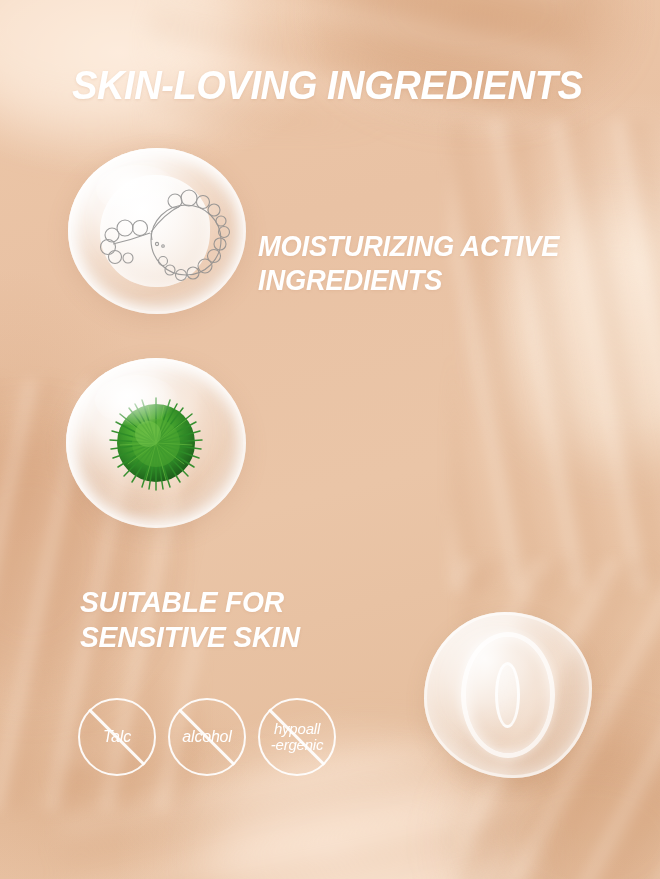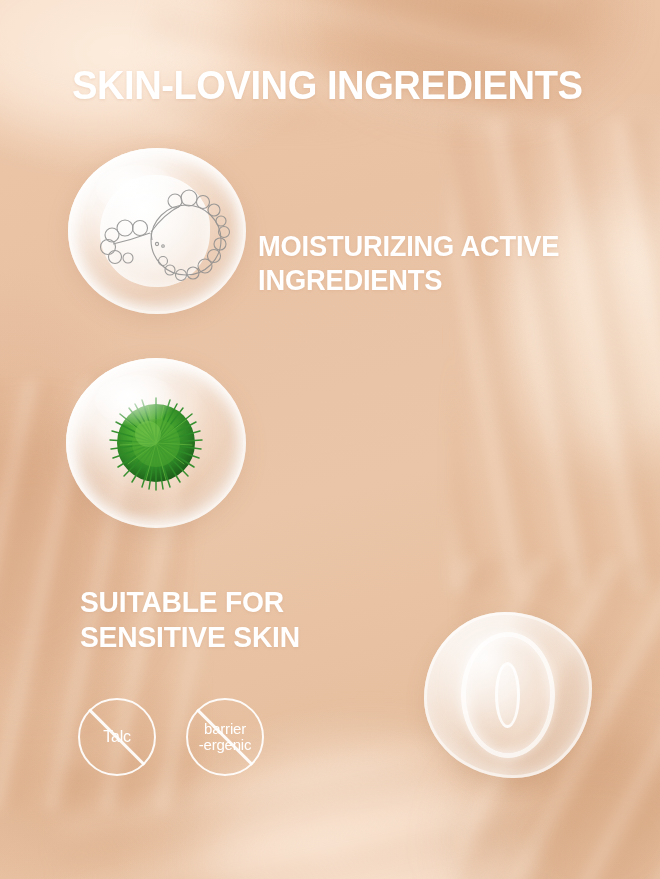--- a/index.html
+++ b/index.html
@@ -17,20 +17,21 @@
     background:
       radial-gradient(ellipse 300px 180px at 18% 6%,  rgba(255,238,224,0.75), rgba(255,238,224,0) 70%),
       radial-gradient(ellipse 260px 150px at 72% 3%,  rgba(214,160,120,0.40), rgba(214,160,120,0) 70%),
       radial-gradient(ellipse 220px 240px at 97% 30%, rgba(255,240,226,0.55), rgba(255,240,226,0) 72%),
       radial-gradient(ellipse 200px 260px at 2% 52%,  rgba(212,158,118,0.35), rgba(212,158,118,0) 72%),
       radial-gradient(ellipse 300px 200px at 50% 97%, rgba(255,237,221,0.50), rgba(255,237,221,0) 72%),
       radial-gradient(ellipse 240px 160px at 12% 88%, rgba(206,152,112,0.32), rgba(206,152,112,0) 72%),
       radial-gradient(ellipse 260px 180px at 92% 86%, rgba(205,150,110,0.30), rgba(205,150,110,0) 72%),
       linear-gradient(165deg, #edc7a8 0%, #e9c2a4 28%, #eac5a7 55%, #e6bf9f 78%, #e9c3a4 100%);
     overflow:hidden;
+    font-style:italic;
   }
 
   
   .ripples {
     position:absolute; inset:0;
     pointer-events:none;
   }
   .ripple-band {
     position:absolute;
     filter:blur(7px);
@@ -217,21 +218,21 @@
     position:absolute; inset:0;
     border-radius:48% 52% 46% 54% / 52% 46% 54% 48%;
     border:3px solid rgba(255,255,255,0.5);
   }
 
   
   .badges {
     position:absolute;
     left:78px; top:698px;
     display:flex;
-    gap:30px;
+    gap:12px;
   }
   .badge {
     position:relative;
     width:78px; height:78px;
     border-radius:50%;
     border:2.5px solid rgba(255,255,255,0.92);
     display:flex;
     align-items:center;
     justify-content:center;
   }
@@ -373,23 +374,27 @@
 
   <div class="sub-title">MOISTURIZING ACTIVE INGREDIENTS</div>
 
   <div class="section-title">SUITABLE FOR SENSITIVE SKIN</div>
 
   <div class="badges">
     <div class="badge">
       <div class="slash"></div>
       <div class="badge-label">Talc</div>
     </div>
+    <div class="badge">
+      <div class="slash"></div>
+      <div class="badge-label">alcohol</div>
+    </div>
     <div class="badge small">
       <div class="slash"></div>
-      <div class="badge-label">barrier
+      <div class="badge-label">hypoall
 -ergenic</div>
     </div>
   </div>
 
   <div id="gel-drop">
     <div class="drop-ring"></div>
     <div class="drop-seed"></div>
     <div class="drop-rim"></div>
   </div>
 

